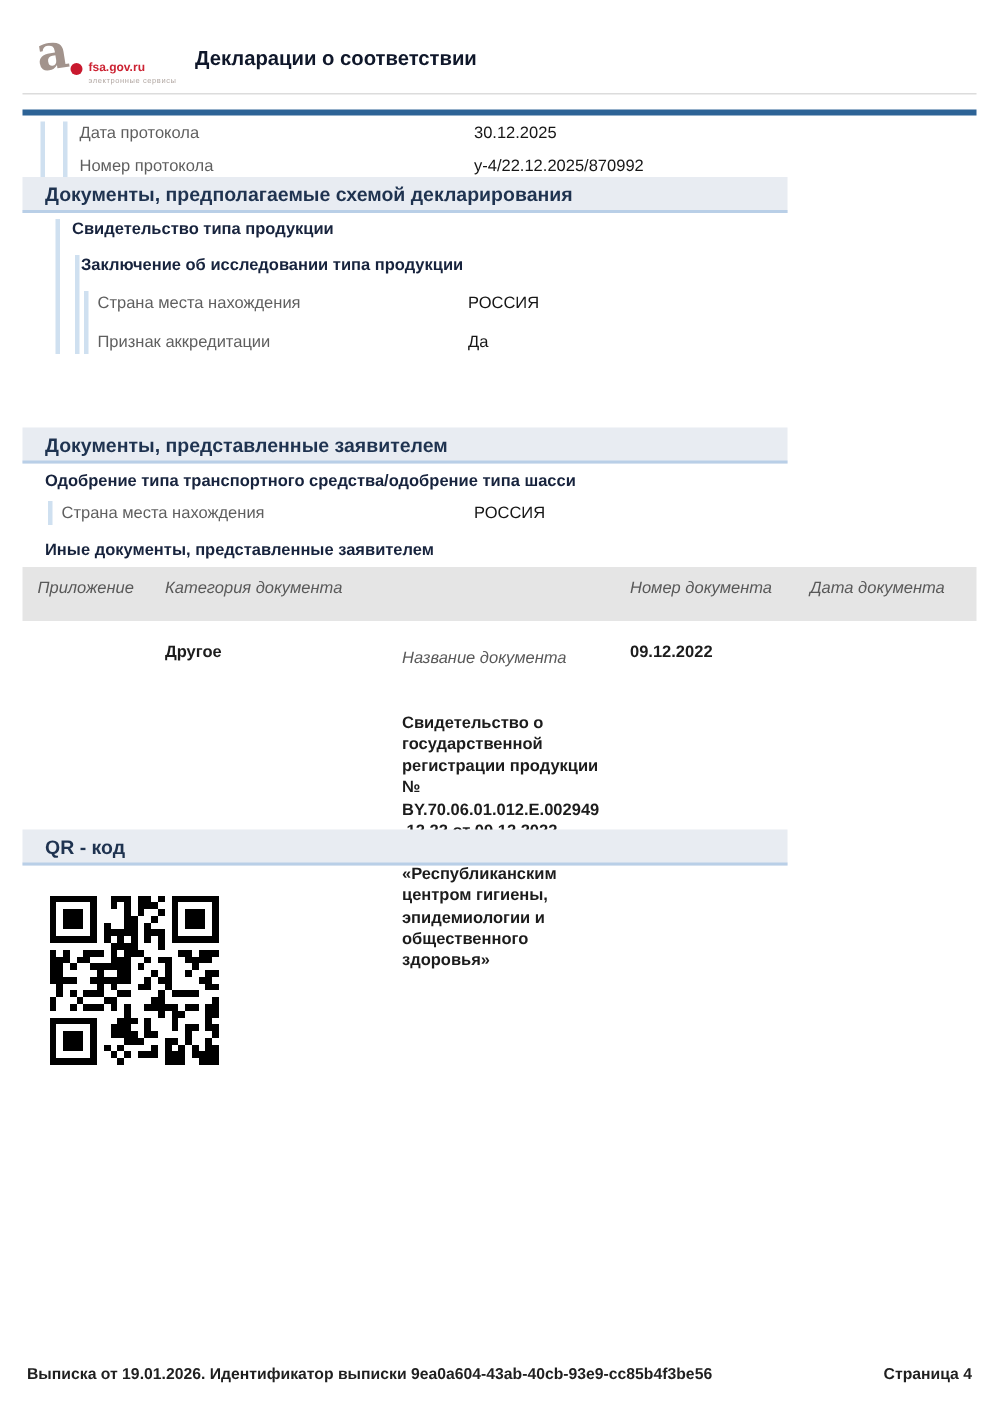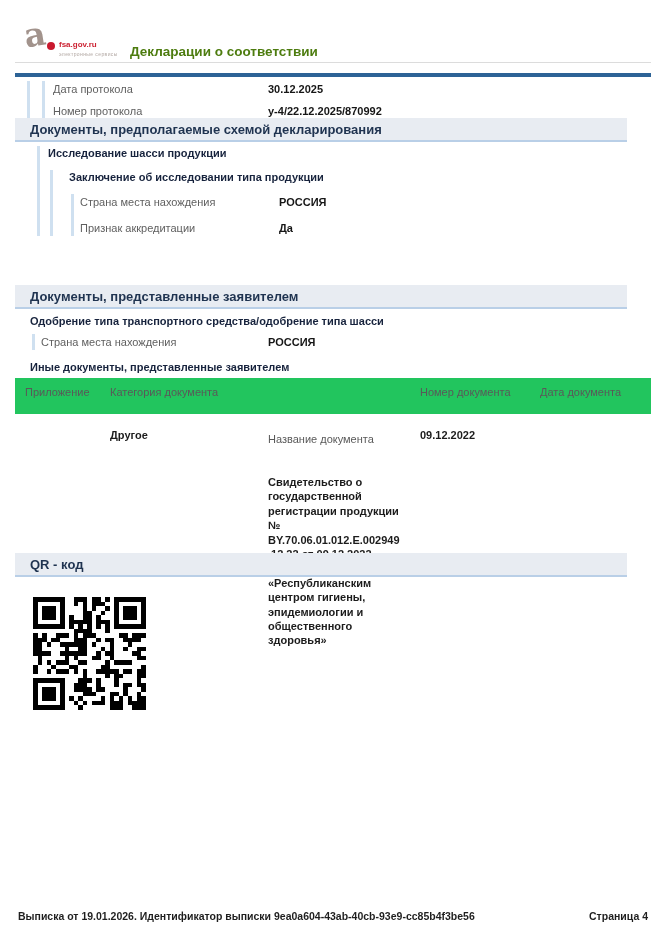--- a/index.html
+++ b/index.html
@@ -7,55 +7,55 @@
   body { font-family:"Liberation Sans", sans-serif; }
   .page { position:relative; width:666px; height:951px; background:#fff; overflow:hidden; }
 
   
   .logo { position:absolute; top:18px; left:22px; width:120px; height:46px; }
   .logo-glyph { position:absolute; top:0; left:2px; font-family:"DejaVu Serif", serif; font-weight:bold;
     font-size:33px; line-height:33px; color:#a2938c; transform:rotate(-9deg); }
   .logo-dot { position:absolute; top:24px; left:25px; width:8px; height:8px; border-radius:50%; background:#c9192e; }
   .logo-brand { position:absolute; top:22px; left:37px; font-size:8px; font-weight:bold; color:#cc2333; }
   .logo-tagline { position:absolute; top:33px; left:37px; font-size:5px; color:#b3a9a4; letter-spacing:.4px; }
-  .doc-title { position:absolute; top:31px; left:130px; font-size:13.5px; font-weight:bold; color:#4d7c0f;margin-top:13px; }
+  .doc-title { position:absolute; top:31px; left:130px; font-size:13.5px; font-weight:bold; color:#0f172a; }
   .header-hairline { position:absolute; top:62px; left:15px; width:636px; height:1px; background:#dcdcdc; }
   .accent-line { position:absolute; top:73px; left:15px; width:636px; height:4px; background:#2d6396; }
   .kv-row { display:flex; align-items:center; }
   .kv-label { font-size:11px; color:#5f5f5f; line-height:16px; }
-  .kv-value { font-size:11px; font-weight:bold; color:#161616; line-height:16px; }
+  .kv-value { font-size:11px; font-weight:normal; color:#161616; line-height:16px;margin-left:48px; }
   .subhead { font-size:11px; font-weight:bold; color:#17233d; line-height:15px; }
 
-  .section-bar { position:absolute; left:15px; width:612px; height:24px; background:#e8ecf2;
+  .section-bar { position:absolute; left:15px; width:510px; height:24px; background:#e8ecf2;
     border-bottom:2px solid #b9cfe7; }
   .section-bar span { display:block; padding:4px 0 0 15px; font-size:13px; font-weight:bold; color:#1f3350; }
 
   
   .protocol-block { position:absolute; top:81px; left:27px; border-left:3px solid #cfe0f0; }
   .protocol-inner { margin-left:12px; border-left:3px solid #cfe0f0; padding-left:8px; }
   .protocol-inner .kv-row { margin-bottom:6px; }
   .protocol-inner .kv-label { width:215px; }
 
   
   .scheme-content { position:absolute; top:146px; left:37px; }
   .scheme-l1 { border-left:3px solid #cfe0f0; padding-left:8px; }
-  .scheme-l2 { margin:9px 0 0 2px; border-left:3px solid #cfe0f0; padding-left:16px; }
+  .scheme-l2 { margin:9px 0 0 2px; border-left:3px solid #cfe0f0; padding-left:1px; }
   .scheme-l3 { margin:9px 0 0 2px; border-left:3px solid #cfe0f0; padding-left:6px; }
   .scheme-l3 .kv-row { margin-bottom:10px; }
   .scheme-l3 .kv-label { width:199px; }
 
   
   .approval-title { position:absolute; top:314px; left:30px; }
   .approval-row { position:absolute; top:334px; left:32px; border-left:3px solid #cfe0f0; padding-left:6px; }
   .approval-row .kv-label { width:227px; }
   .other-docs-title { position:absolute; top:360px; left:30px; }
 
   
   .doc-table { position:absolute; top:378px; left:15px; width:636px; }
-  .t-head { display:flex; background:#22c55e; height:36px; }
+  .t-head { display:flex; background:#e5e5e5; height:36px;font-style:italic; }
   .t-head .t-cell { padding-top:8px; font-size:11px; color:#595959; font-weight:normal; }
   .t-row { display:flex; padding-top:14px; }
   .t-cell { padding-left:10px; padding-right:8px; }
   .c1 { width:85px; }
   .c2 { width:158px; }
   .c3 { width:152px;margin-top:47px; }
   .c4 { width:120px; }
   .c5 { width:121px; }
   .t-row .t-cell { font-size:11px; font-weight:bold; color:#1c1c1c; line-height:14.4px; }
   .t-row .c3 { overflow-wrap:break-word; word-wrap:break-word; }
@@ -97,21 +97,21 @@
       </div>
     </div>
   </div>
 
   <div class="section-bar" style="top:118px">
     <span>Документы, предполагаемые схемой декларирования</span>
   </div>
 
   <div class="scheme-content">
     <div class="scheme-l1">
-      <div class="subhead">Исследование шасси продукции</div>
+      <div class="subhead">Свидетельство типа продукции</div>
       <div class="scheme-l2">
         <div class="subhead">Заключение об исследовании типа продукции</div>
         <div class="scheme-l3">
           <div class="kv-row">
             <span class="kv-label">Страна места нахождения</span>
             <span class="kv-value">РОССИЯ</span>
           </div>
           <div class="kv-row">
             <span class="kv-label">Признак аккредитации</span>
             <span class="kv-value">Да</span>

